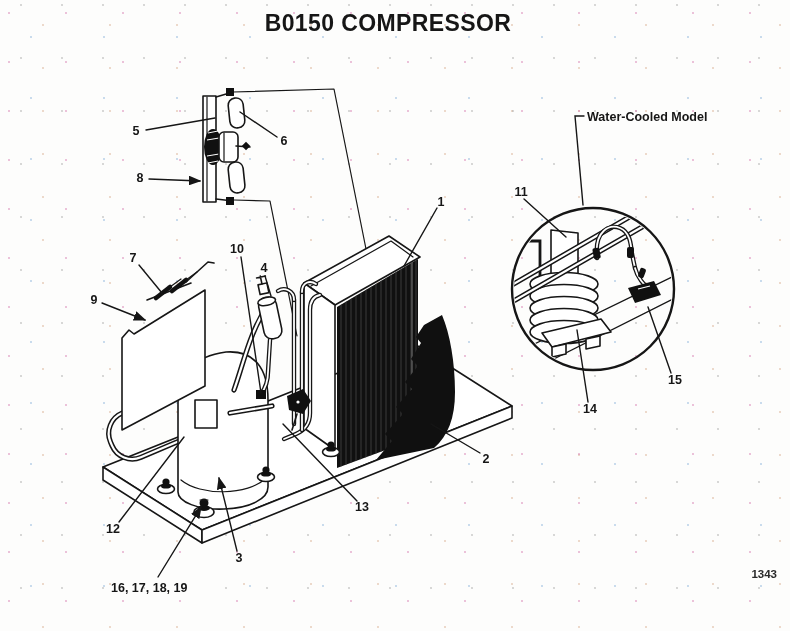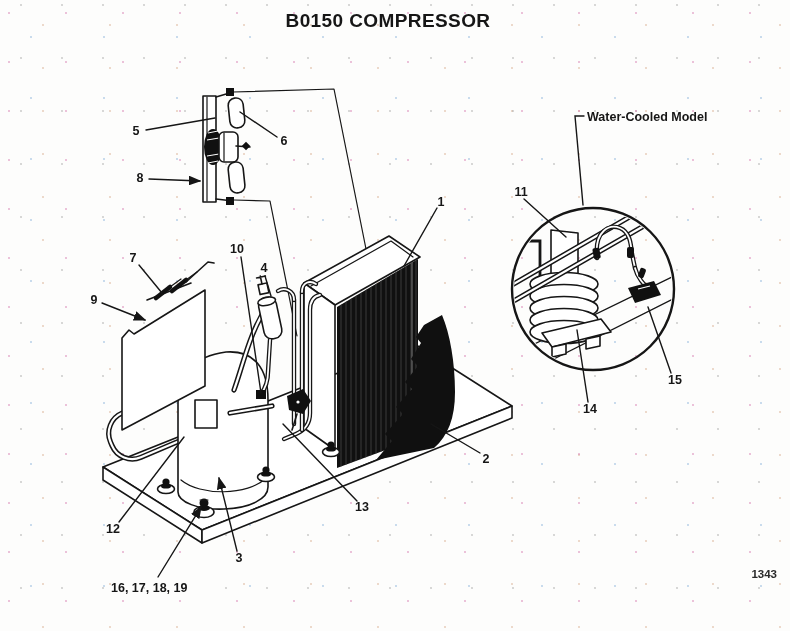--- a/index.html
+++ b/index.html
@@ -9,21 +9,21 @@
     background-color:#fdfdfc;
     background-image:
       radial-gradient(circle at 9px 13px, rgba(214,122,176,.45) .8px, transparent 1.4px),
       radial-gradient(circle at 31px 37px, rgba(122,168,214,.40) .8px, transparent 1.4px),
       radial-gradient(circle at 21px 5px,  rgba(168,168,168,.45) .7px, transparent 1.2px),
       radial-gradient(circle at 43px 25px, rgba(205,148,110,.35) .7px, transparent 1.2px);
     background-size:57px 49px, 73px 61px, 41px 53px, 67px 43px;
   }
   .title{
     position:absolute;top:10px;left:0;width:776px;text-align:center;
-    font-size:19px;font-weight:bold;letter-spacing:.4px;color:#161616;
+    font-size:23px;font-weight:bold;letter-spacing:.4px;color:#161616;
   }
   svg{position:absolute;left:0;top:0;}
   svg text{font-family:"Liberation Sans", sans-serif;}
   .callout{font-size:12.5px;font-weight:bold;fill:#161616;}
   .small-label{font-size:12.5px;font-weight:bold;fill:#161616;}
   .fig-num{font-size:11.5px;font-weight:bold;fill:#2a2a2a;}
   .ln{fill:none;stroke:#161616;stroke-width:1.6;stroke-linejoin:round;stroke-linecap:round;}
   .thin{fill:none;stroke:#161616;stroke-width:1.2;stroke-linejoin:round;stroke-linecap:round;}
   .fw{fill:#ffffff;stroke:#161616;stroke-width:1.6;stroke-linejoin:round;}
   .fd{fill:#101010;stroke:none;}

